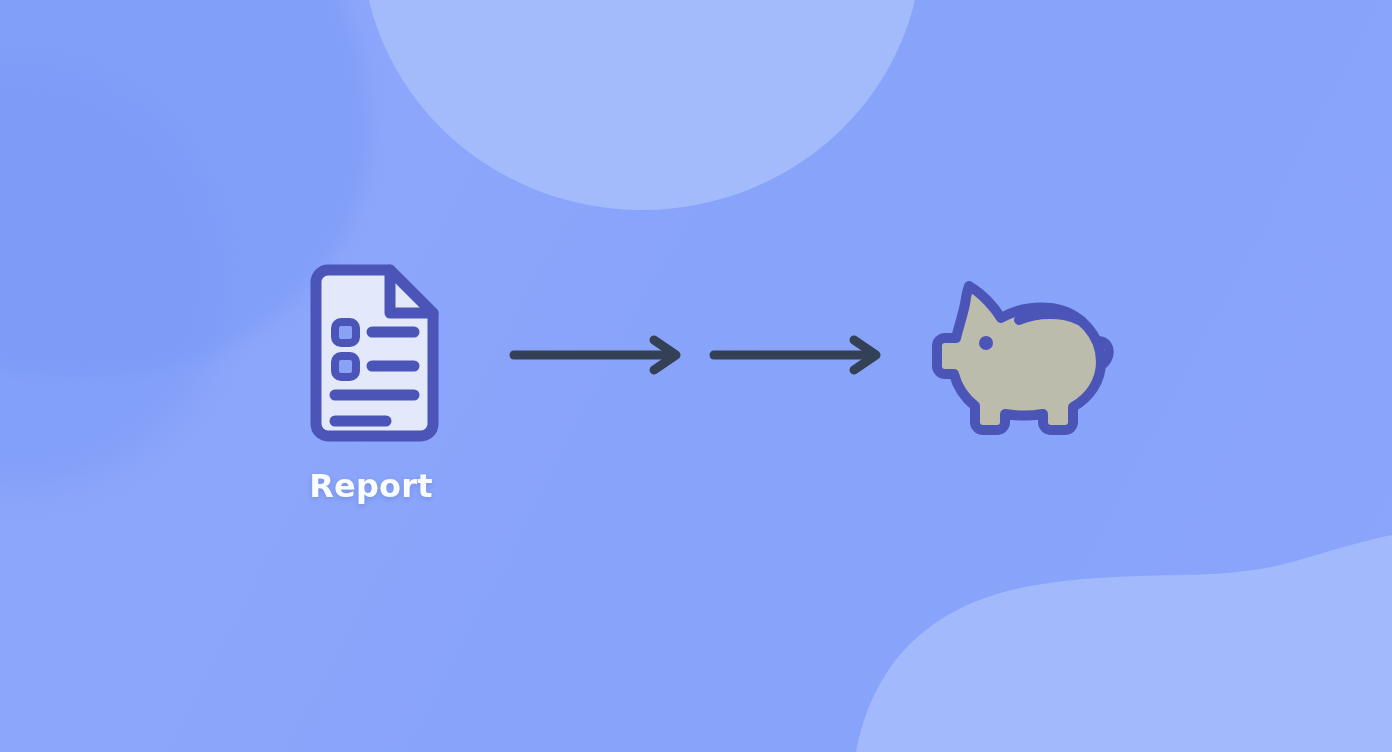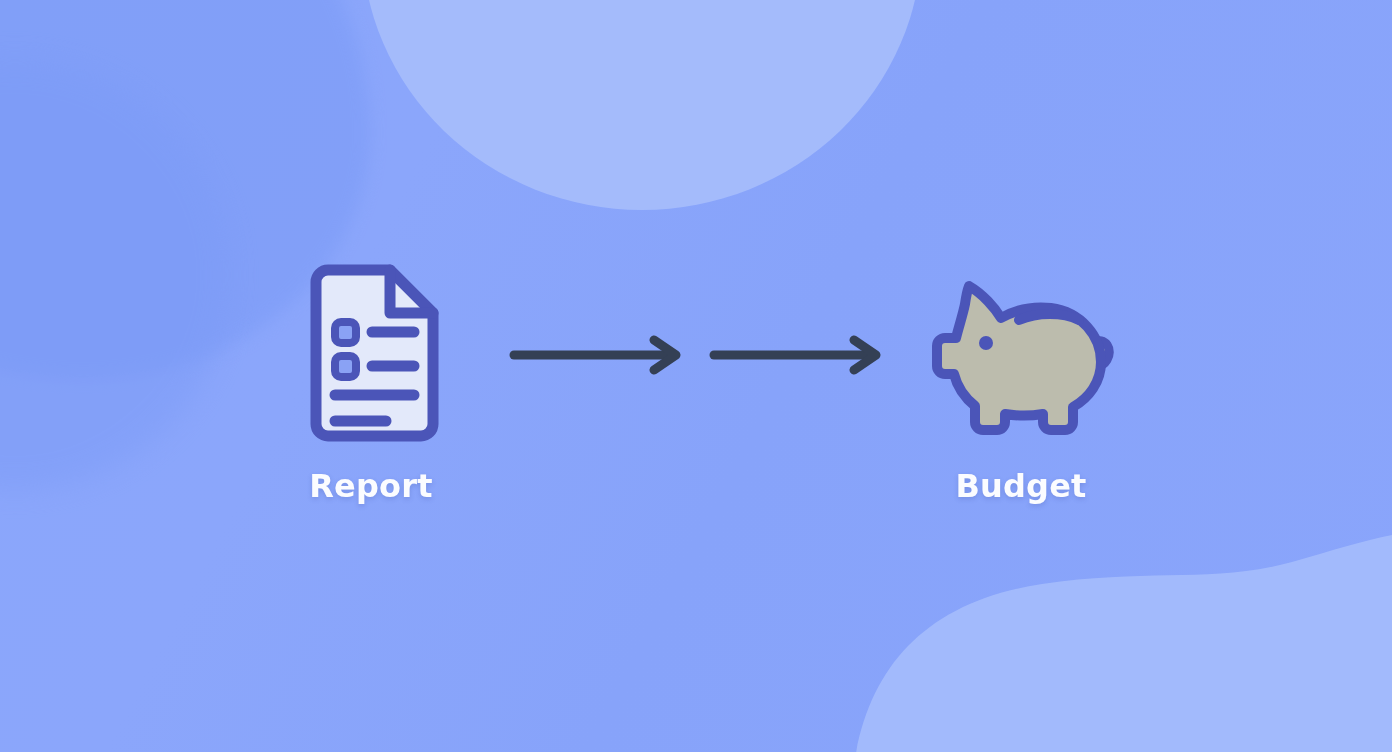--- a/index.html
+++ b/index.html
@@ -169,17 +169,16 @@
                      L22 110 A8 8 0 0 1 14 102 L14 82 A8 8 0 0 1 22 74 L33 74
                      C36 62, 40 50, 42 40
                      C43 33, 44 27, 46 22 Z" fill="#bcbcad" stroke="#4b55b8" stroke-width="10" stroke-linejoin="round"></path>
 
             <path d="M96 56 C114 48, 140 48, 156 56" fill="none" stroke="#4b55b8" stroke-width="10" stroke-linecap="round"></path>
 
             <circle cx="63" cy="79" r="7" fill="#4b55b8"></circle>
           </svg>
         </span>
       </div>
-      <div class="step-label">Budget</div>
     </div>
 
   </div>
 </div>
 
 </body></html>

